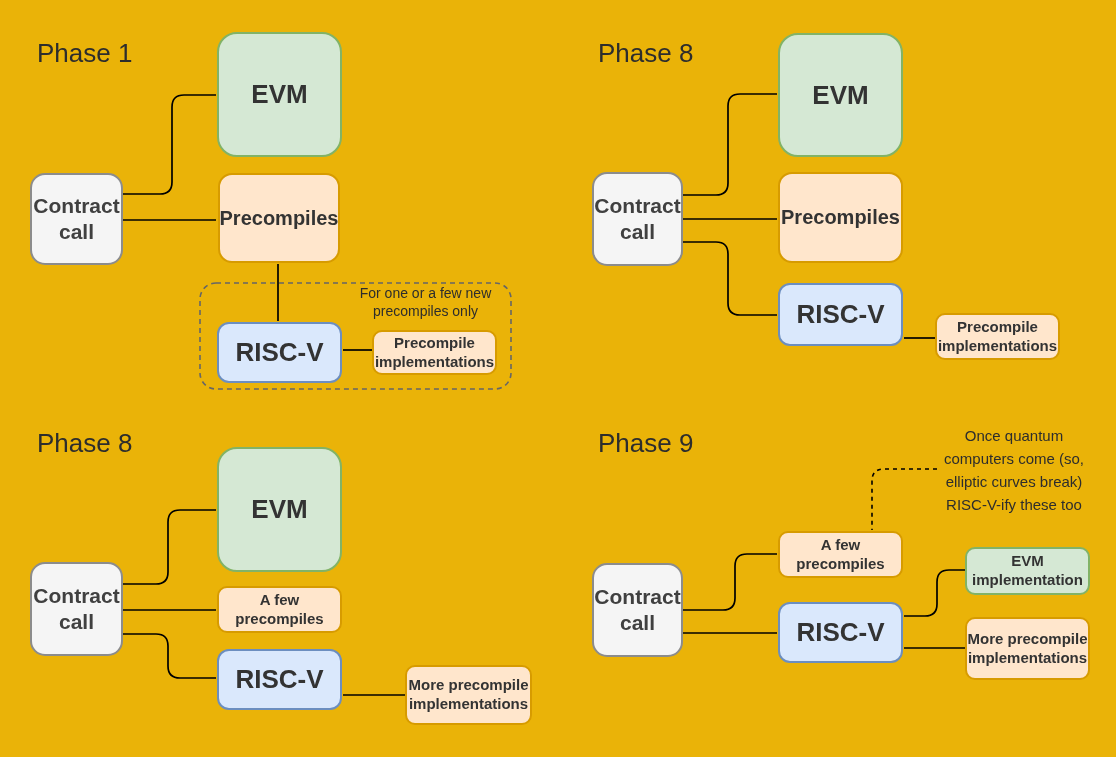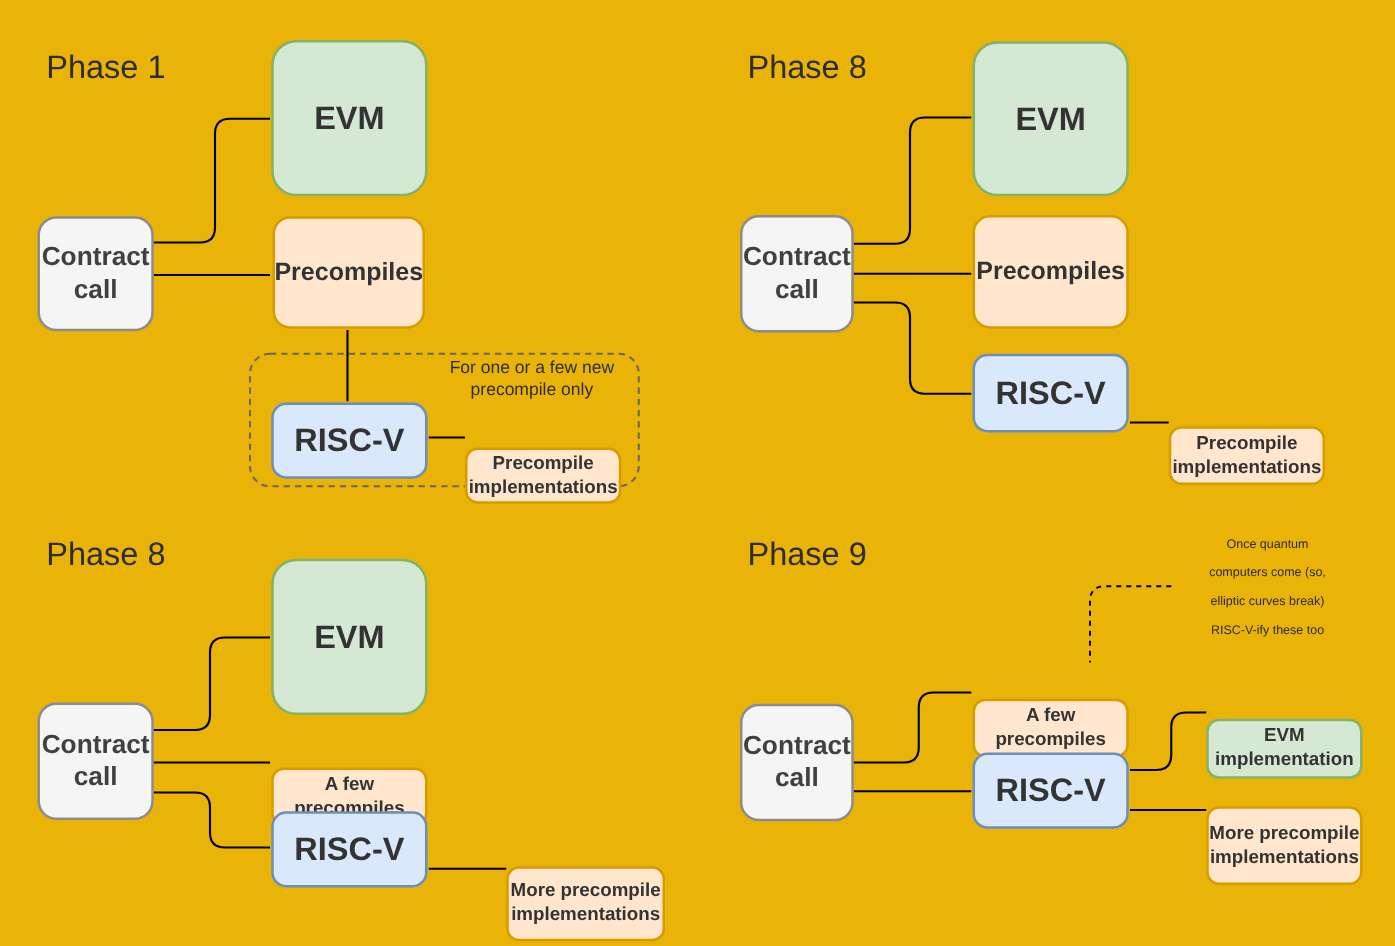--- a/index.html
+++ b/index.html
@@ -42,29 +42,29 @@
   }
   .green   { background: var(--green-fill);  border: 2px solid var(--green-stroke);  border-radius: 20px; }
   .green-sm{ background: var(--green-fill);  border: 2px solid var(--green-stroke);  border-radius: 10px; }
   .orange  { background: var(--orange-fill); border: 2px solid var(--orange-stroke); border-radius: 14px; }
   .orange-sm{ background: var(--orange-fill); border: 2px solid var(--orange-stroke); border-radius: 10px; }
   .blue    { background: var(--blue-fill);   border: 2px solid var(--blue-stroke);   border-radius: 12px; }
   .gray    { background: var(--gray-fill);   border: 2px solid var(--gray-stroke);   border-radius: 15px; color: #404040; }
   .f-xl { font-size: 26px; }
   .f-lg { font-size: 20px; white-space: nowrap; }
   .f-md { font-size: 21px; }
-  .f-sm { font-size: 15px; margin-top: 28px; }
+  .f-sm { font-size: 15px; }
   .note {
     position: absolute;
     text-align: center;
     color: #2d2d2d;
     white-space: pre-line;
   }
   .note-sm { font-size: 14px; line-height: 18px; }
-  .note-lg { font-size: 10px; line-height: 23px; }
+  .note-lg { font-size: 15px; line-height: 23px; }
 </style>
 </head>
 <body>
 
 <div class="canvas">
 
   <svg class="arrows" viewBox="0 0 1116 757">
     <defs>
       <marker id="ah" viewBox="0 0 12 12" refX="11" refY="6" markerWidth="12" markerHeight="12" markerUnits="userSpaceOnUse" orient="auto">
         <path d="M1,1 L11,6 L1,11 Z"></path>
@@ -93,21 +93,21 @@
     <path class="edge" marker-end="url(#ah)" d="M965,648 H904"></path>
     <path class="edge-dashed" marker-end="url(#ah)" d="M937,469 H884 Q872,469 872,481 V530"></path>
   </svg>
 
   <div class="phase-title" style="left:37px; top:38px;">Phase 1</div>
   <div class="node gray f-md" style="left:30px; top:173px; width:93px; height:92px;">Contract
 call</div>
   <div class="node green f-xl" style="left:217px; top:32px; width:125px; height:125px;">EVM</div>
   <div class="node orange f-lg" style="left:218px; top:173px; width:122px; height:90px;">Precompiles</div>
   <div class="note note-sm" style="left:348px; top:284px; width:155px;">For one or a few new
-precompile only</div>
+precompiles only</div>
   <div class="node blue f-xl" style="left:217px; top:322px; width:125px; height:61px;">RISC-V</div>
   <div class="node orange-sm f-sm" style="left:372px; top:330px; width:125px; height:45px;">Precompile
 implementations</div>
 
   <div class="phase-title" style="left:598px; top:38px;">Phase 8</div>
   <div class="node gray f-md" style="left:592px; top:172px; width:91px; height:94px;">Contract
 call</div>
   <div class="node green f-xl" style="left:778px; top:33px; width:125px; height:124px;">EVM</div>
   <div class="node orange f-lg" style="left:778px; top:172px; width:125px; height:91px;">Precompiles</div>
   <div class="node blue f-xl" style="left:778px; top:283px; width:125px; height:63px;">RISC-V</div>

